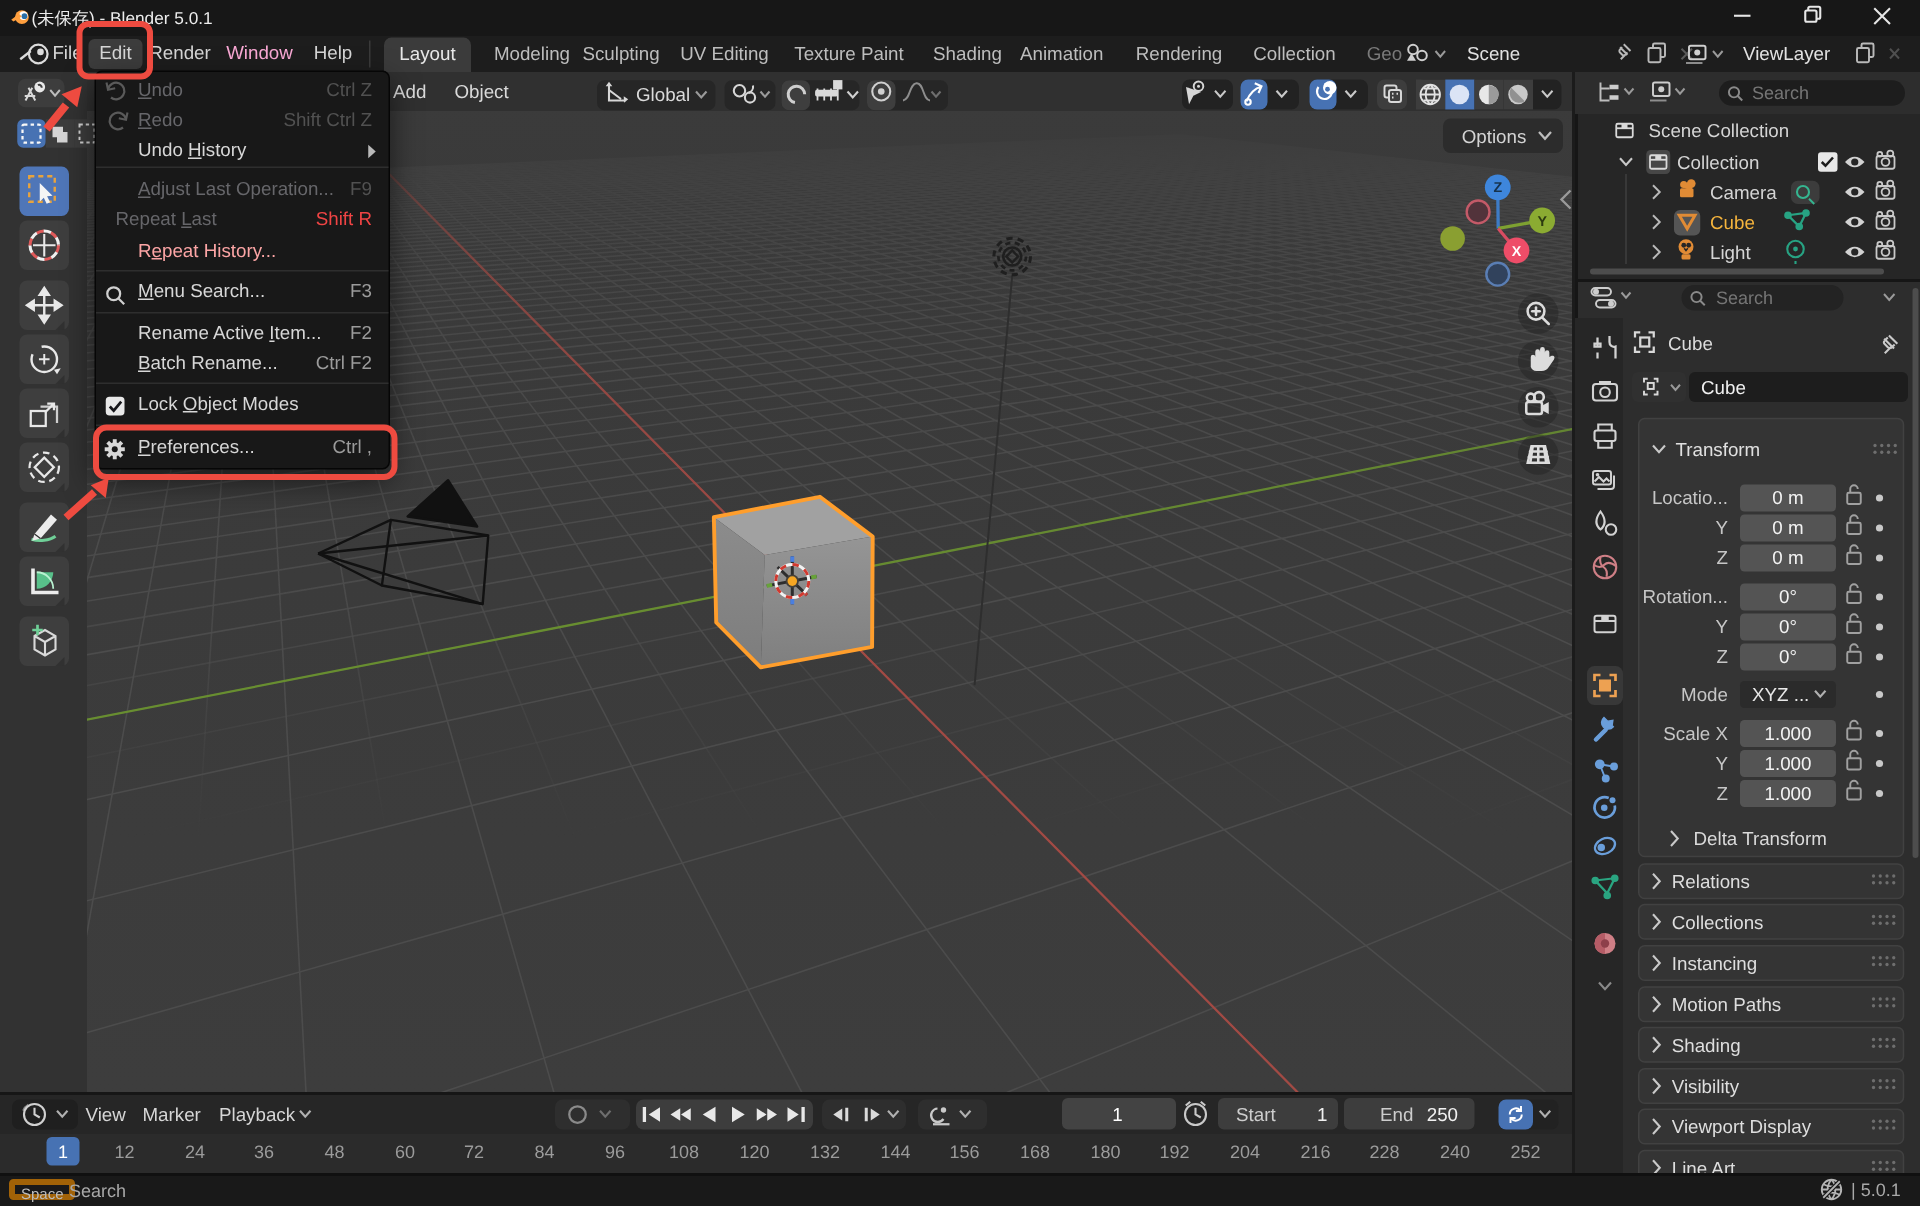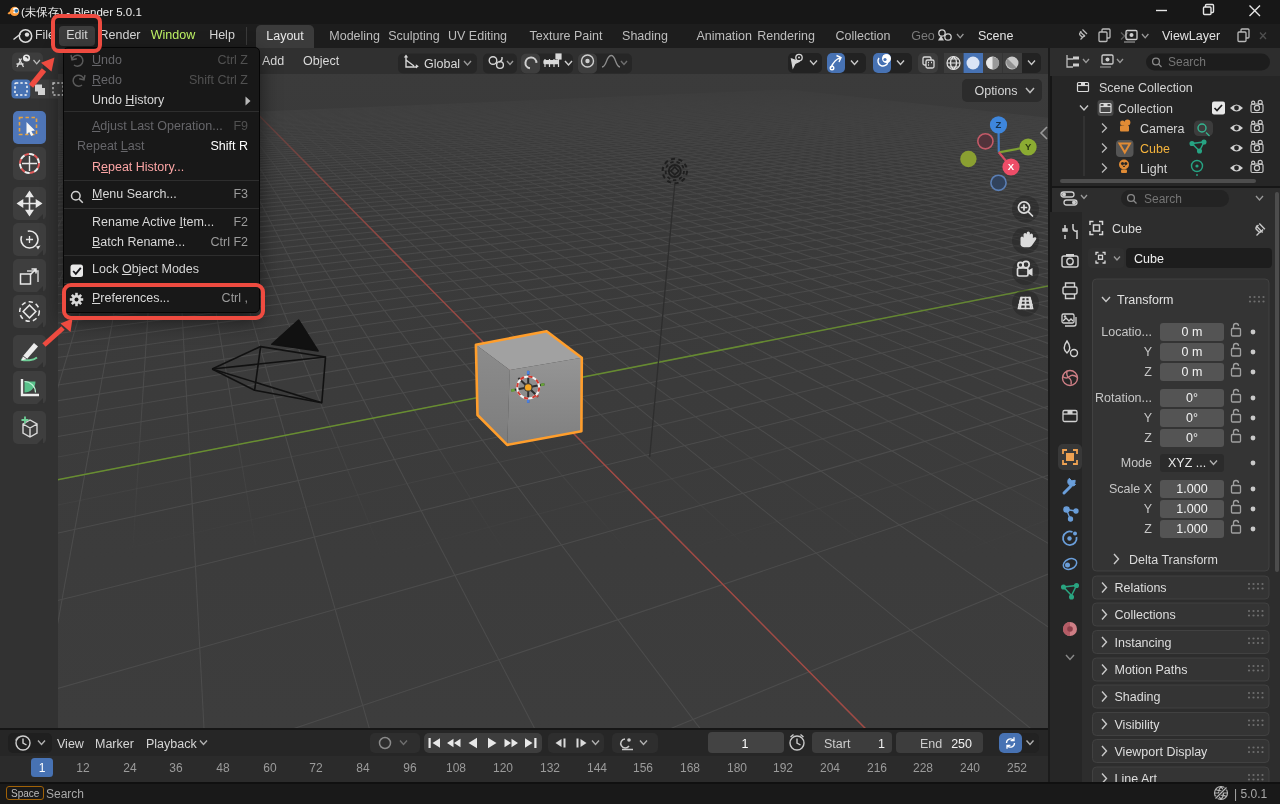--- a/index.html
+++ b/index.html
@@ -28,31 +28,31 @@
 <g fill="none" stroke="#dcdcdc" stroke-width="1.5">
 <circle cx="13.5" cy="9" r="6.2"></circle>
 <circle cx="15" cy="7.6" r="2.2" fill="#dcdcdc" stroke="none"></circle>
 <path d="M1.5 12.5 L8.5 7"></path>
 </g>
   </svg>
 <div class="txt" style="left:30px;top:28px;width:30px;text-align:center;font-size:12.5px;color:#d6d6d6">File</div>
 <div class="abs" style="left:59px;top:26px;width:36px;height:20px;background:#3c3c3c;border-radius:4px"></div>
 <div class="txt" style="left:59px;top:28px;width:36px;text-align:center;font-size:12.5px;color:#d6d6d6">Edit</div>
 <div class="txt" style="left:98px;top:28px;width:44px;text-align:center;font-size:12.5px;color:#d6d6d6">Render</div>
-<div class="txt" style="left:149px;top:28px;width:48px;text-align:center;font-size:12.5px;color:#bef264">Window</div>
+<div class="txt" style="left:149px;top:28px;width:48px;text-align:center;font-size:12.5px;color:#f9a8d4">Window</div>
 <div class="txt" style="left:206px;top:28px;width:32px;text-align:center;font-size:12.5px;color:#d6d6d6">Help</div>
 <div class="abs" style="left:246px;top:27px;width:1px;height:18px;background:#3a3a3a"></div>
 <div class="abs" style="left:256px;top:25px;width:58px;height:23px;background:#3b3b3b;border-radius:5px 5px 0 0"></div>
 <div class="txt" style="left:256px;top:28.5px;width:58px;text-align:center;font-size:12.5px;color:#e8e8e8">Layout</div>
 <div class="txt" style="left:318px;top:28.5px;width:62px;text-align:right;font-size:12.5px;color:#bdbdbd">Modeling</div>
 <div class="txt" style="left:382px;top:28.5px;width:64px;text-align:center;font-size:12.5px;color:#bdbdbd">Sculpting</div>
-<div class="txt" style="left:448px;top:28.5px;width:70px;font-size:12.5px;color:#bdbdbd">UV Editing</div>
+<div class="txt" style="left:448px;top:28.5px;width:70px;text-align:center;font-size:12.5px;color:#bdbdbd">UV Editing</div>
 <div class="txt" style="left:524px;top:28.5px;width:84px;text-align:center;font-size:12.5px;color:#bdbdbd">Texture Paint</div>
 <div class="txt" style="left:612px;top:28.5px;width:66px;text-align:center;font-size:12.5px;color:#bdbdbd">Shading</div>
-<div class="txt" style="left:680px;top:28.5px;width:72px;text-align:right;font-size:12.5px;color:#bdbdbd">Animation</div>
+<div class="txt" style="left:680px;top:28.5px;width:72px;text-align:left;font-size:12.5px;color:#bdbdbd">Animation</div>
 <div class="txt" style="left:752px;top:28.5px;width:68px;text-align:center;font-size:12.5px;color:#bdbdbd">Rendering</div>
 <div class="txt" style="left:824px;top:28.5px;width:78px;text-align:center;font-size:12.5px;color:#bdbdbd">Collection</div>
 <div class="txt" style="left:906px;top:28.5px;width:34px;text-align:center;font-size:12.5px;color:#7a7a7a">Geo</div>
 <svg class="abs" style="left:930px;top:24px" width="350" height="24" viewBox="0 0 350 24">
 <g fill="none" stroke="#cfcfcf" stroke-width="1.3">
 <circle cx="12" cy="9" r="3.2"></circle>
       <circle cx="18" cy="13" r="3.2"></circle>
       <path d="M8 16.5 l3-5 3 5 z" fill="#cfcfcf" stroke="none"></path>
 <path d="M27 10 l3.2 3.8 3.2-3.8" stroke="#9a9a9a"></path>
 </g>
@@ -1111,21 +1111,21 @@
 <text x="690" y="16" font-size="12" fill="#9b9b9b" text-anchor="middle">168</text>
 <text x="737" y="16" font-size="12" fill="#9b9b9b" text-anchor="middle">180</text>
 <text x="783" y="16" font-size="12" fill="#9b9b9b" text-anchor="middle">192</text>
 <text x="830" y="16" font-size="12" fill="#9b9b9b" text-anchor="middle">204</text>
 <text x="877" y="16" font-size="12" fill="#9b9b9b" text-anchor="middle">216</text>
 <text x="923" y="16" font-size="12" fill="#9b9b9b" text-anchor="middle">228</text>
 <text x="970" y="16" font-size="12" fill="#9b9b9b" text-anchor="middle">240</text>
 <text x="1017" y="16" font-size="12" fill="#9b9b9b" text-anchor="middle">252</text>
 </svg>
 <div class="abs" style="left:0;top:782px;width:1280px;height:22px;background:#191919;border-top:2px solid #101010"></div>
-<div class="abs" style="left:6px;top:786px;padding:0 4px;height:14px;border:1px solid #a16207;border-radius:3px;font-size:10px;color:#bdbdbd;line-height:13px">Space</div>
+<div class="abs" style="left:6px;top:786px;padding:0 4px;height:14px;border:4px solid #a16207;border-radius:3px;font-size:10px;color:#bdbdbd;line-height:13px">Space</div>
 <div class="txt" style="left:46px;top:786.5px;font-size:12px;color:#a8a8a8">Search</div>
 <svg class="abs" style="left:1212px;top:784px" width="60" height="18" viewBox="0 0 60 18">
 <g fill="none" stroke="#b5b5b5" stroke-width="1.2">
 <circle cx="9" cy="9" r="6.5"></circle>
       <path d="M2.5 9 h13 M9 2.5 a9.5 9.5 0 0 0 0 13 M9 2.5 a9.5 9.5 0 0 1 0 13 M3.5 5.5 a12 12 0 0 0 11 0 M3.5 12.5 a12 12 0 0 1 11 0"></path>
 <path d="M3.5 14.5 L14.5 3.5" stroke="#191919" stroke-width="3"></path>
       <path d="M3.5 14.5 L14.5 3.5"></path>
 </g>
 <text x="22" y="13.5" font-size="12" fill="#a8a8a8" font-family="Liberation Sans,sans-serif">| 5.0.1</text>
 </svg>
@@ -1134,21 +1134,21 @@
 <div class="txt" style="left:63px;top:52.5px;width:185px;text-align:right;font-size:12.5px;color:#515151">Ctrl Z</div>
 <div class="txt" style="left:92px;top:72.8px;font-size:12.5px;color:#66666a"><u>R</u>edo</div>
 <div class="txt" style="left:63px;top:72.8px;width:185px;text-align:right;font-size:12.5px;color:#515151">Shift Ctrl Z</div>
 <div class="txt" style="left:92px;top:93.1px;font-size:12.5px;color:#d7d7d7">Undo <u>H</u>istory</div>
 <svg class="abs" style="left:244px;top:96.1px" width="8" height="10">
     <path d="M1.5 0.5 l5 4.5 -5 4.5 z" fill="#b9b9b9"></path>
   </svg>
 <div class="txt" style="left:92px;top:119px;font-size:12.5px;color:#66666a"><u>A</u>djust Last Operation...</div>
 <div class="txt" style="left:63px;top:119px;width:185px;text-align:right;font-size:12.5px;color:#515151">F9</div>
 <div class="txt" style="left:77px;top:139.3px;font-size:12.5px;color:#66666a">Repeat <u>L</u>ast</div>
-<div class="txt" style="left:63px;top:139.3px;width:185px;text-align:right;font-size:12.5px;color:#ffffff">Shift R</div>
+<div class="txt" style="left:63px;top:139.3px;width:185px;text-align:right;font-size:12.5px;color:#ef4444">Shift R</div>
 <div class="txt" style="left:92px;top:159.6px;font-size:12.5px;color:#fca5a5">R<u>e</u>peat History...</div>
 <div class="txt" style="left:92px;top:187px;font-size:12.5px;color:#d7d7d7"><u>M</u>enu Search...</div>
 <div class="txt" style="left:63px;top:187px;width:185px;text-align:right;font-size:12.5px;color:#9b9b9b">F3</div>
 <div class="txt" style="left:92px;top:214.5px;font-size:12.5px;color:#d7d7d7">Rename Active <u>I</u>tem...</div>
 <div class="txt" style="left:63px;top:214.5px;width:185px;text-align:right;font-size:12.5px;color:#9b9b9b">F2</div>
 <div class="txt" style="left:92px;top:234.8px;font-size:12.5px;color:#d7d7d7"><u>B</u>atch Rename...</div>
 <div class="txt" style="left:63px;top:234.8px;width:185px;text-align:right;font-size:12.5px;color:#9b9b9b">Ctrl F2</div>
 <div class="txt" style="left:92px;top:262px;font-size:12.5px;color:#d7d7d7">Lock <u>O</u>bject Modes</div>
 <div class="txt" style="left:92px;top:290.5px;font-size:12.5px;color:#d7d7d7"><u>P</u>references...</div>
 <div class="txt" style="left:63px;top:290.5px;width:185px;text-align:right;font-size:12.5px;color:#9b9b9b">Ctrl ,</div>

